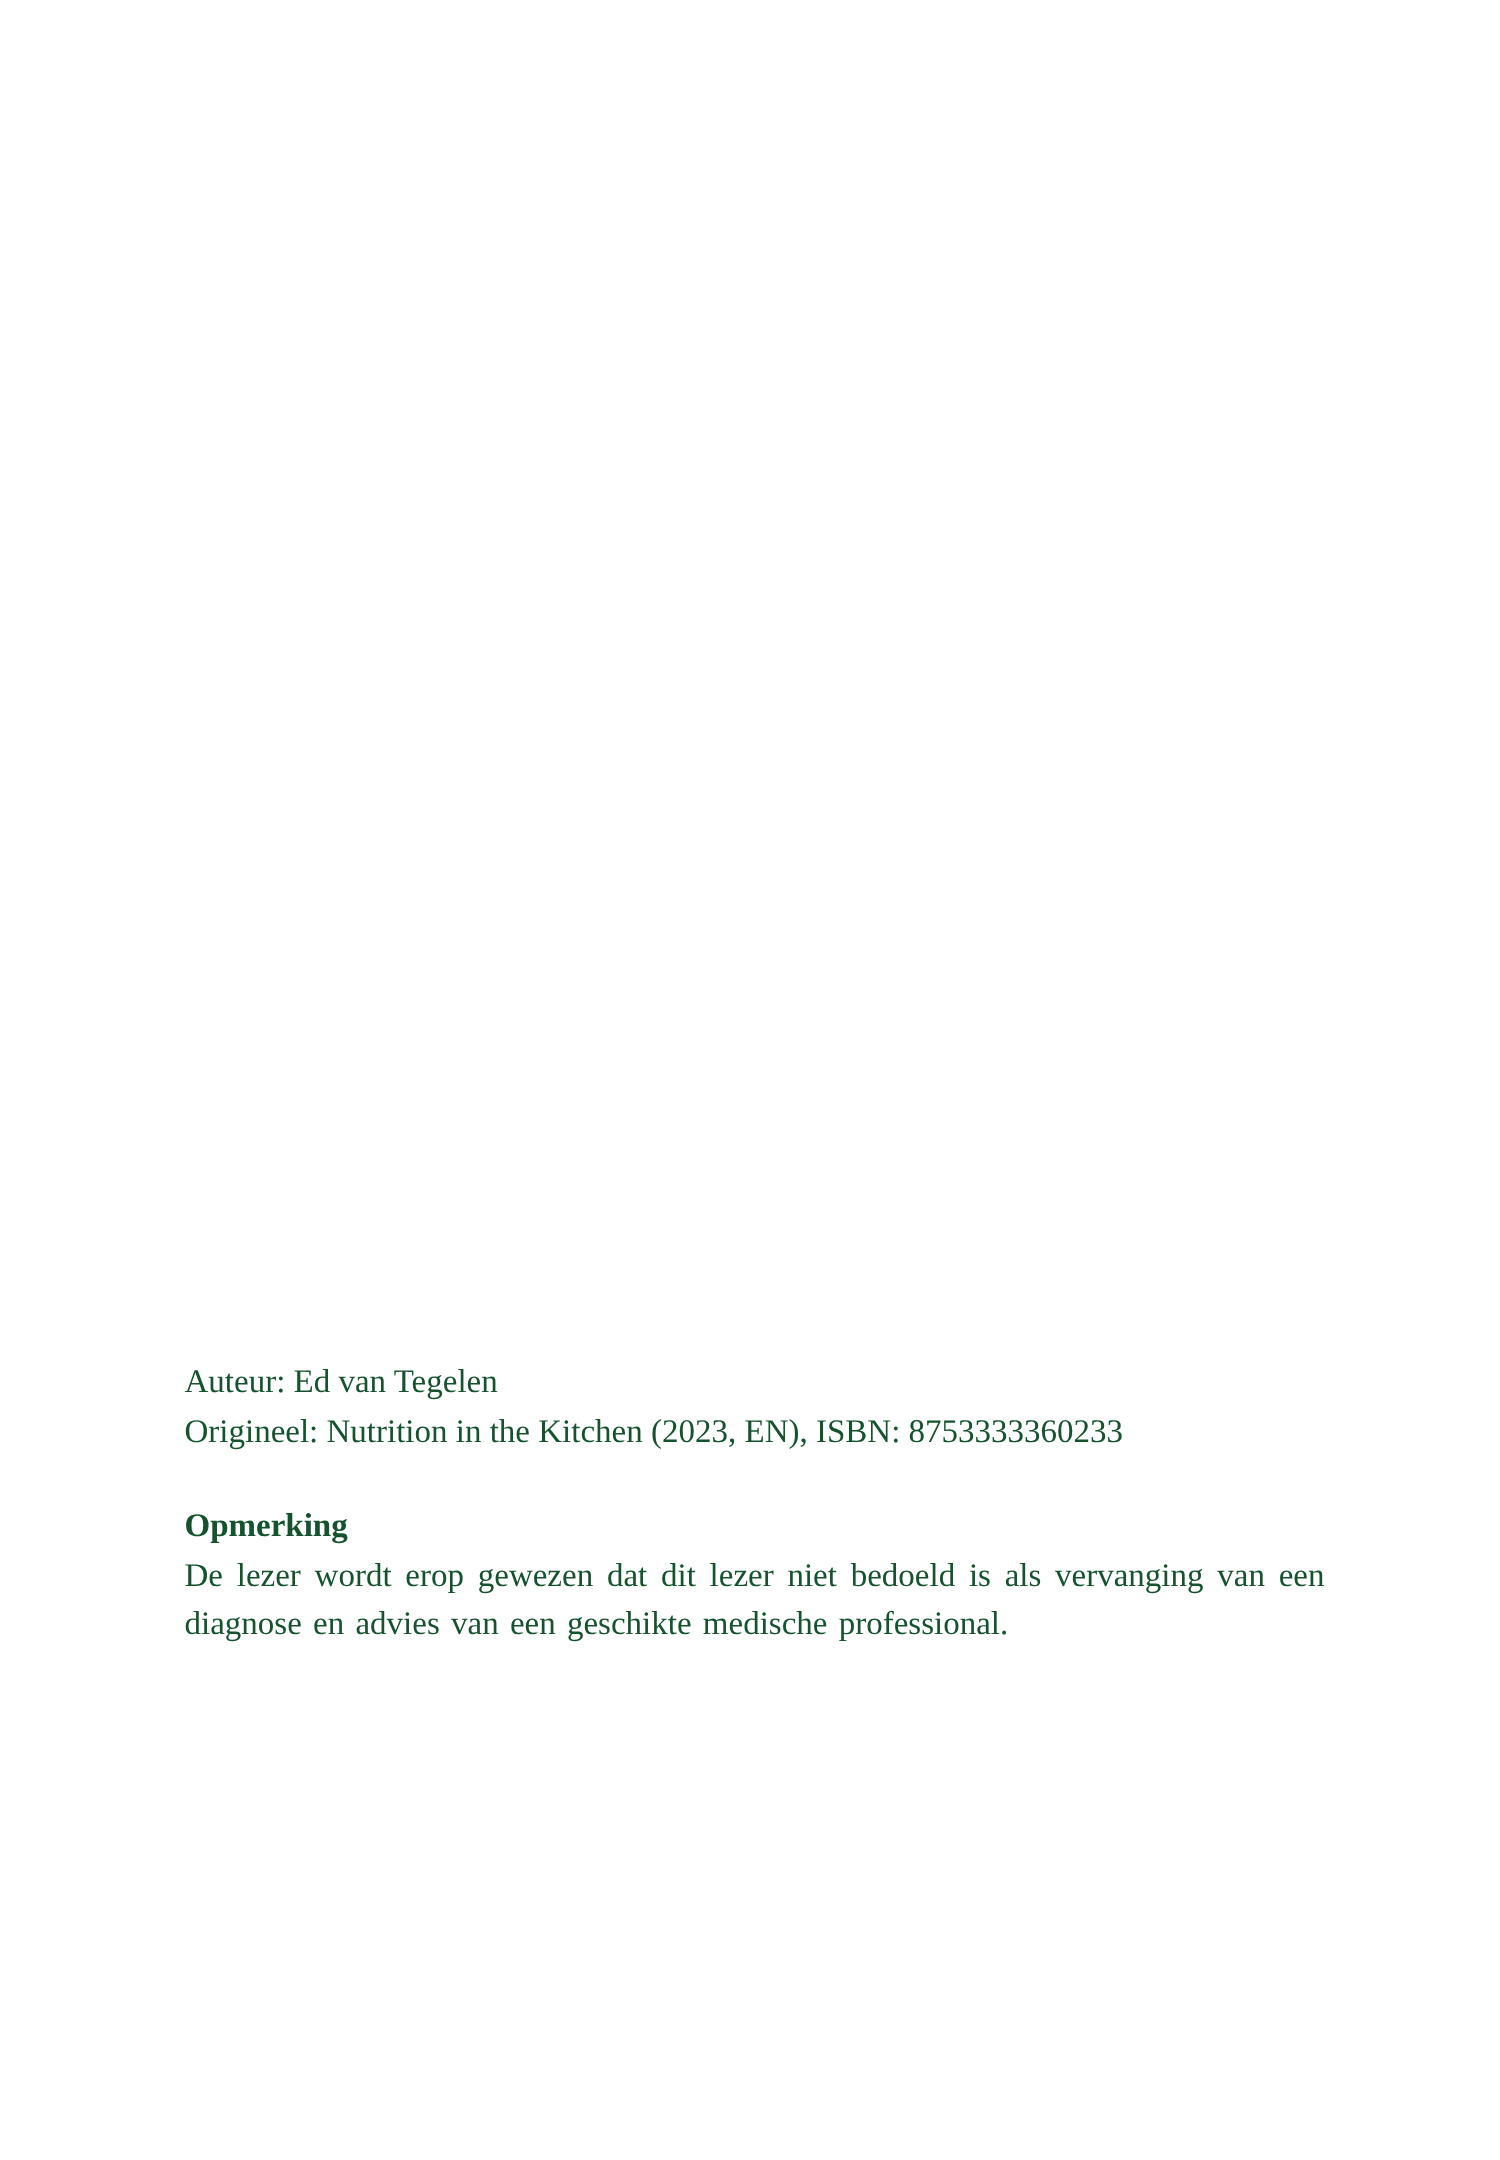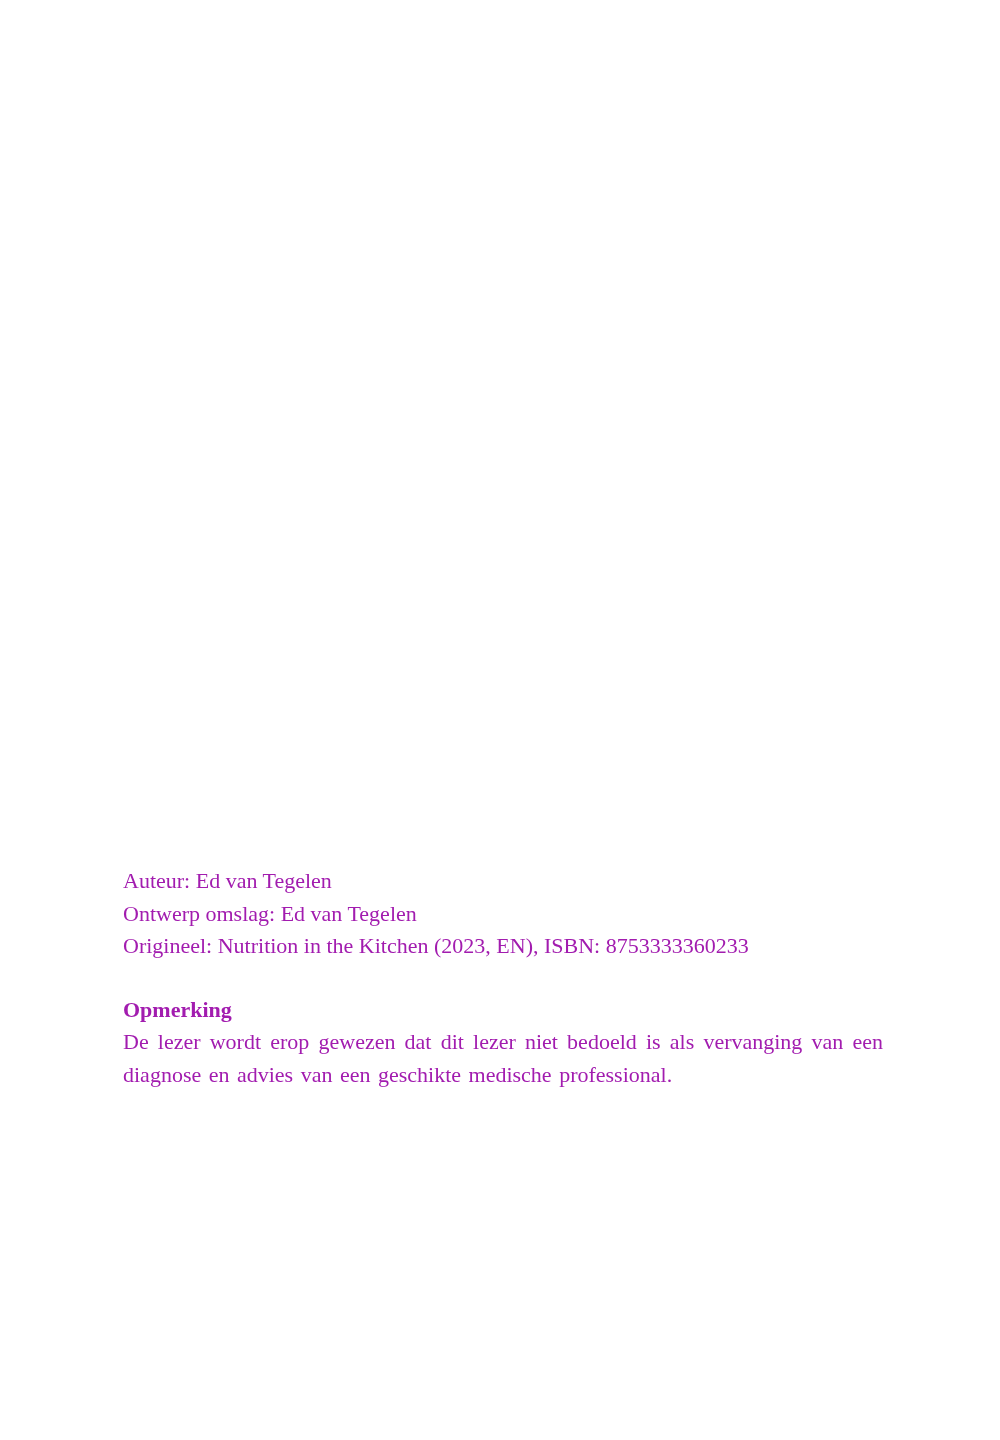--- a/index.html
+++ b/index.html
@@ -9,26 +9,26 @@
   body {
     width: 1000px;
     height: 1440px;
     background: #ffffff;
     position: relative;
     overflow: hidden;
   }
   .page-content {
     position: absolute;
     left: 123px;
-    top: 865px;
+    top: 905px;
     width: 760px;
     font-family: "Liberation Serif", "DejaVu Serif", serif;
     font-size: 22px;
     line-height: 32.6px;
-    color: #a21caf;
+    color: #14532d;
     -webkit-font-smoothing: antialiased;
   }
   .colophon .line {
     white-space: nowrap;
   }
   .note-section {
     margin-top: 31px;
   }
   .note-heading {
     font-size: 22px;
@@ -45,21 +45,20 @@
     word-spacing: 2px;
   }
 </style>
 </head>
 <body>
 
 <div class="page-content">
 
   <section class="colophon">
     <div class="line">Auteur: Ed van Tegelen</div>
-    <div class="line">Ontwerp omslag: Ed van Tegelen</div>
     <div class="line">Origineel: Nutrition in the Kitchen (2023, EN), ISBN: 8753333360233</div>
   </section>
 
   <section class="note-section">
     <h2 class="note-heading">Opmerking</h2>
     <p class="note-body">De lezer wordt erop gewezen dat dit lezer niet bedoeld is als vervanging van een diagnose en advies van een geschikte medische professional.</p>
   </section>
 
 </div>
 

